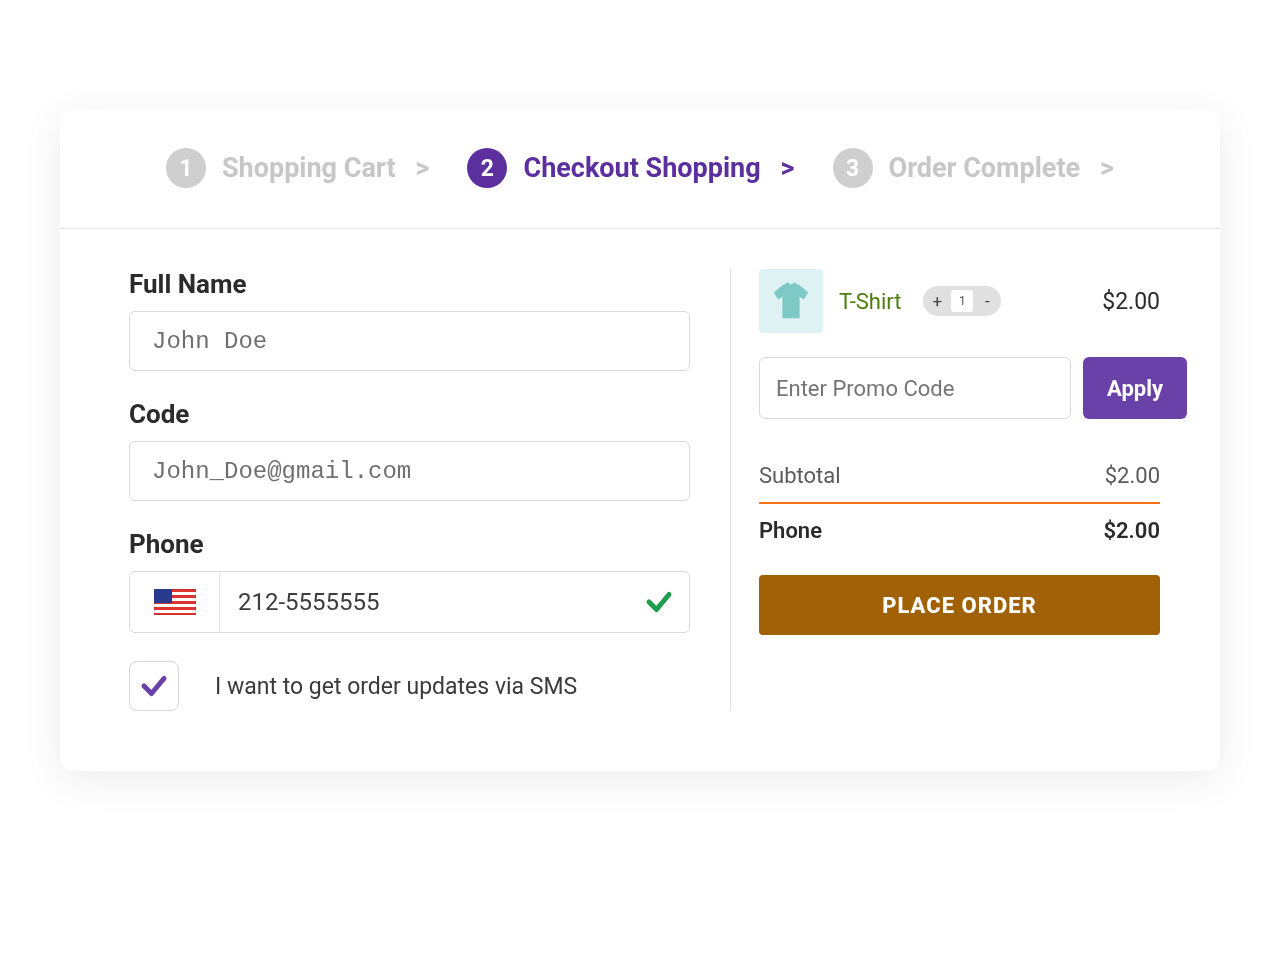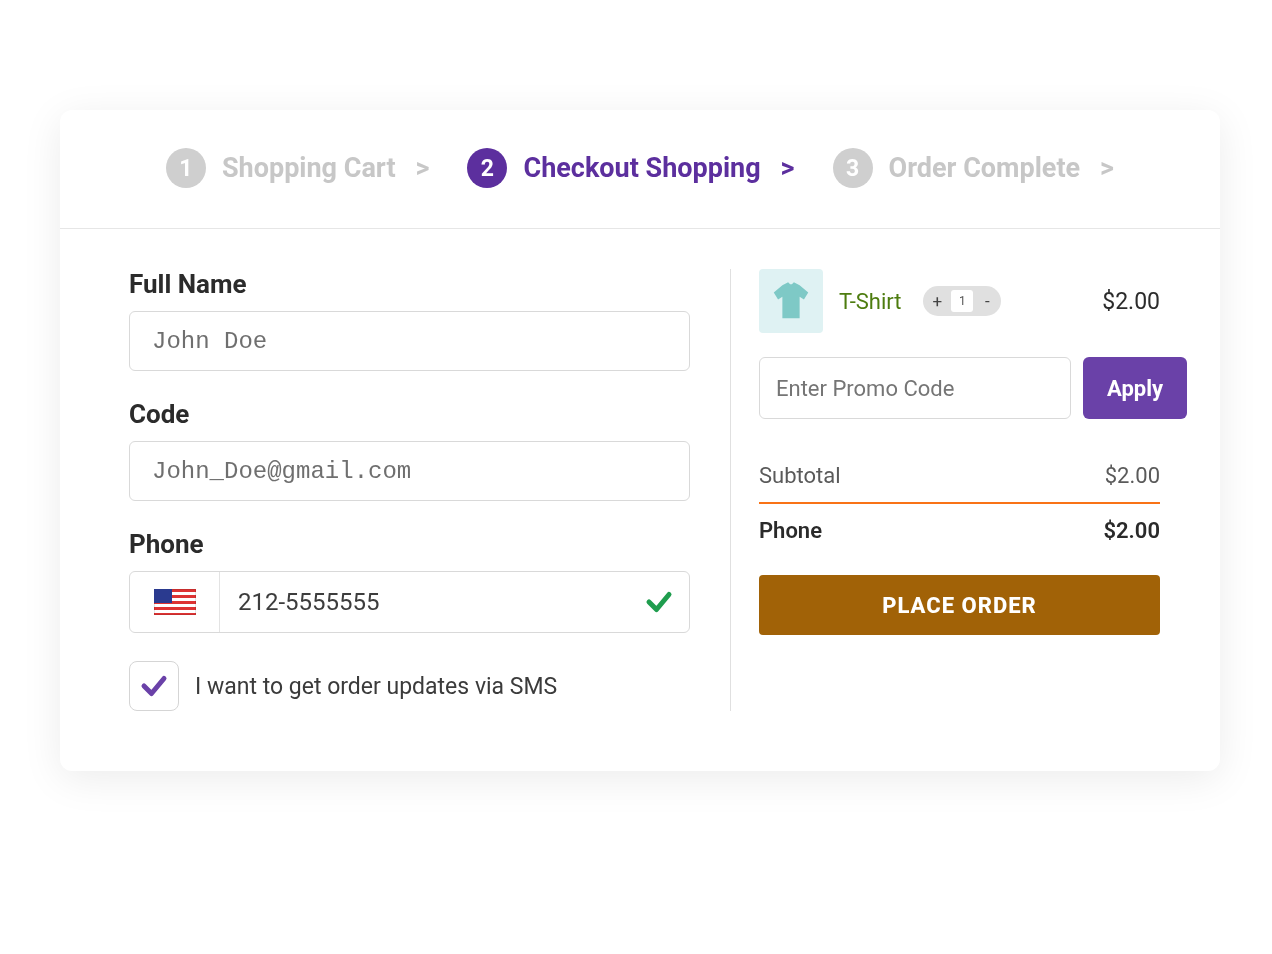--- a/index.html
+++ b/index.html
@@ -126,21 +126,21 @@
     outline:none;
     background:transparent;
     font-family: inherit;
   }
   .valid-check {
     width: 60px;
     display:flex; align-items:center; justify-content:center;
   }
   .valid-check svg { width:30px; height:30px; }
   .sms-row {
-    display:flex; align-items:center; gap: 16px;
+    display:flex; align-items:center; gap: 36px;
     margin-top: 24px;
   }
   .checkbox {
     width: 50px; height: 50px;
     border: 1px solid #d5d5d5;
     border-radius: 8px;
     display:flex; align-items:center; justify-content:center;
     cursor:pointer;
     background:#fff;
   }

